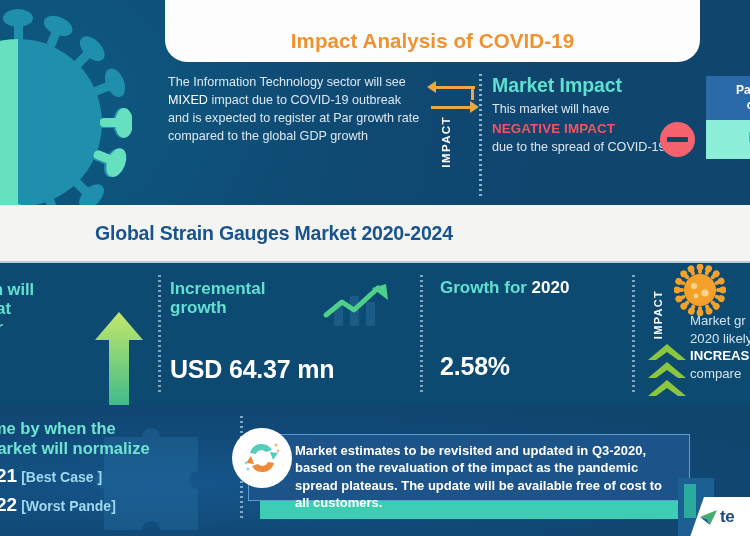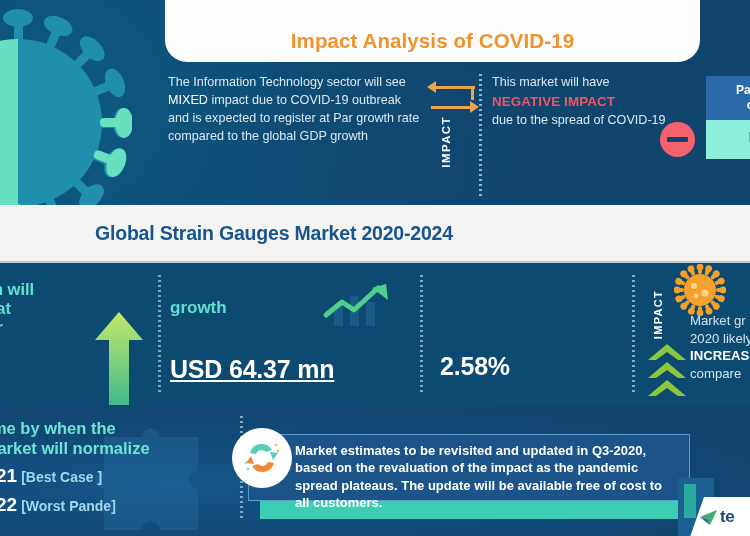--- a/index.html
+++ b/index.html
@@ -168,21 +168,21 @@
   .big-arrow-up {
     position: absolute; left: 95px; top: 312px;
     width: 48px; height: 95px;
   }
 
   
   .metric-inc { position: absolute; left: 170px; top: 279px; width: 180px; }
   .inc-chart {
     position: absolute; left: 320px; top: 282px; width: 72px; height: 44px;
   }
-  .metric-inc-val { position: absolute; left: 170px; top: 355px; text-decoration: underline; }
+  .metric-inc-val { position: absolute; left: 170px; top: 355px; }
 
   
   .metric-g { position: absolute; left: 440px; top: 278px; }
   .metric-g-val { position: absolute; left: 440px; top: 352px; }
 
   
   .right-impact {
     position: absolute; left: 646px; top: 266px; width: 110px; height: 140px;
   }
   .right-impact .impact-vert2 {
@@ -367,20 +367,21 @@
       <div class="arrow-connect"></div>
       <div class="arrow-row arr-right" style="margin-top:7px">
         <div class="arrow-shaft"></div>
           <div class="arrow-head"></div>
       </div>
       <div class="impact-vert">IMPACT</div>
       <div class="dots-v"></div>
     </div>
 
     <div class="mi-block">
+      <div class="block-head">Market Impact</div>
       <div class="block-body"><span>This market will have </span><br><span class="neg">NEGATIVE IMPACT</span><br><span> due to the spread of COVID-19</span></div>
     </div>
 
     <div class="no-entry">
       <div class="bar"></div>
     </div>
 
     <div class="pandemic-card">
       <div class="pandemic-head">
         <span>Pande</span><br>
@@ -412,33 +413,34 @@
       <linearGradient id="gArrow" x1="0" y1="0" x2="0" y2="1">
         <stop offset="0" stop-color="#c3e86a"></stop>
           <stop offset="1" stop-color="#3fb98c"></stop>
       </linearGradient>
     </defs>
     <path d="M24 0 L48 28 L34 28 L34 95 L14 95 L14 28 L0 28 Z" fill="url(#gArrow)"></path>
   </svg>
 
   <div class="metric-inc">
     <div class="m-label">
-      <br>
+      <span>Incremental</span><br>
       <span>growth</span>
     </div>
   </div>
   <svg class="inc-chart" viewBox="0 0 72 44">
     <rect x="14" y="22" width="9" height="22" fill="#1b5c86"></rect>
     <rect x="30" y="14" width="9" height="30" fill="#1b5c86"></rect>
     <rect x="46" y="20" width="9" height="24" fill="#1b5c86"></rect>
     <polyline points="6,33 22,20 34,28 58,6" fill="none" stroke="#4ed08a" stroke-width="5" stroke-linecap="round" stroke-linejoin="round"></polyline>
     <path d="M66 2 L68 18 L52 6 Z" fill="#4ed08a"></path>
   </svg>
   <div class="metric-inc-val m-value">USD 64.37 mn</div>
 
+  <div class="metric-g m-label"><span>Growth for </span><span class="white">2020</span></div>
   <div class="metric-g-val m-value">2.58%</div>
 
   <div class="right-impact">
     <div class="impact-vert2">IMPACT</div>
     <svg class="virus-small" viewBox="0 0 52 52">
       <g fill="#f4a12b">
         <g>
             <rect x="24" y="1" width="4" height="9" rx="2"></rect>
             <circle cx="26" cy="3" r="3.4"></circle>
           </g>

